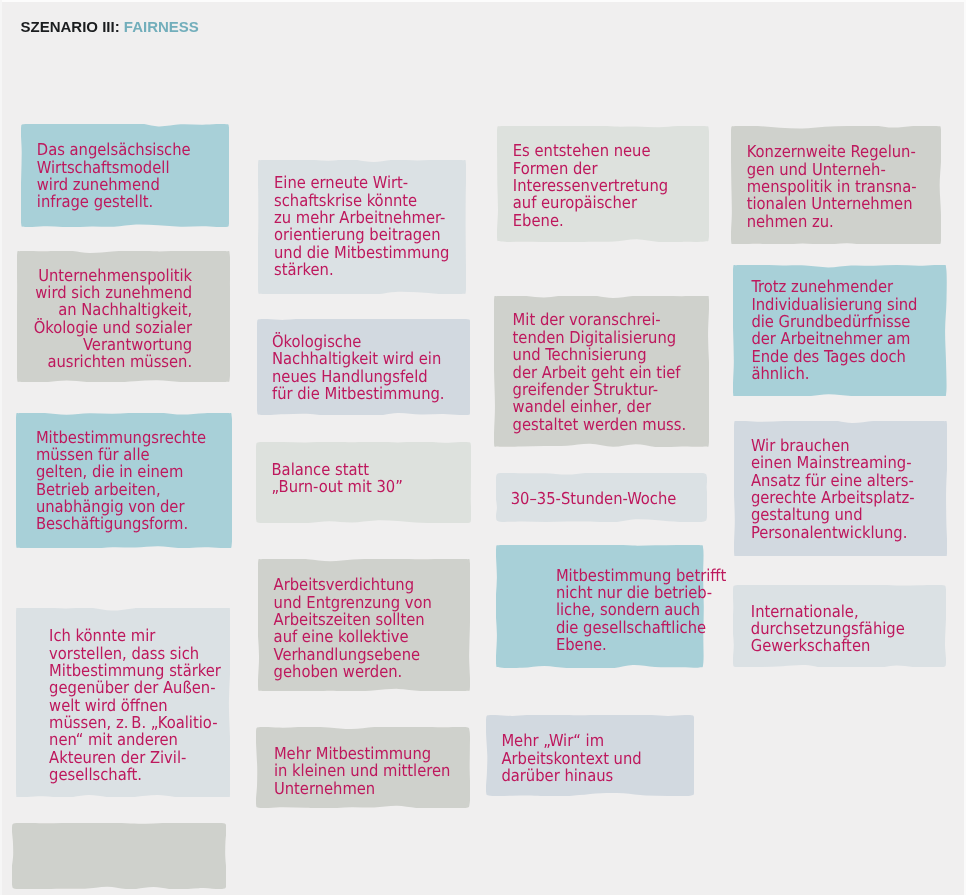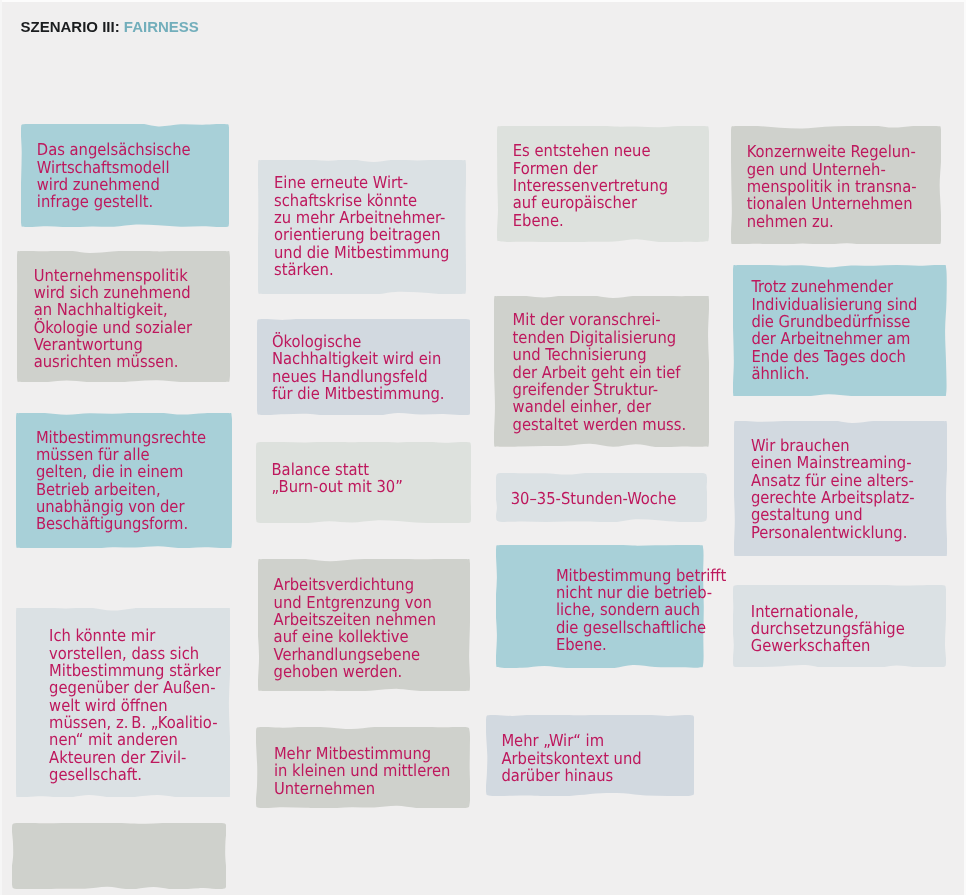--- a/index.html
+++ b/index.html
@@ -33,21 +33,21 @@
           <div class="ln">Das angelsächsische</div>
           <div class="ln">Wirtschaftsmodell</div>
           <div class="ln">wird zunehmend</div>
           <div class="ln">infrage gestellt.</div>
         </div>
       </div>
       <div class="card" style="left: 17px; top: 251.3px; width: 212.8px; height: 131px;">
         <svg class="shape" width="212.8" height="131" viewBox="0 0 212.8 131">
           <path d="M4.20 0.00C8.69 -0.65,19.34 0.36,26.91 0.27C34.48 0.18,42.05 -0.80,49.62 -0.52C57.19 -0.25,64.76 1.74,72.33 1.90C79.90 2.06,87.47 0.88,95.04 0.44C102.61 -0.00,110.19 -0.74,117.76 -0.75C125.33 -0.76,132.90 0.30,140.47 0.37C148.04 0.44,155.61 -0.22,163.18 -0.32C170.75 -0.41,178.32 -0.26,185.89 -0.21C193.46 -0.15,204.11 -0.73,208.60 -0.00C213.09 0.73,212.07 -1.61,212.80 4.20C213.53 10.01,212.89 24.63,212.98 34.85C213.08 45.07,213.35 55.28,213.37 65.50C213.39 75.72,213.21 85.93,213.11 96.15C213.02 106.37,213.55 120.99,212.80 126.80C212.05 132.61,213.09 130.28,208.60 131.00C204.11 131.72,193.46 131.13,185.89 131.11C178.32 131.10,170.75 131.21,163.18 130.90C155.61 130.59,148.04 129.35,140.47 129.23C132.90 129.11,125.33 129.74,117.76 130.17C110.19 130.61,102.61 131.69,95.04 131.86C87.47 132.03,79.90 131.58,72.33 131.18C64.76 130.77,57.19 129.43,49.62 129.44C42.05 129.45,34.48 131.00,26.91 131.26C19.34 131.52,8.69 131.74,4.20 131.00C-0.29 130.26,0.77 132.61,0.00 126.80C-0.77 120.99,-0.40 106.37,-0.41 96.15C-0.42 85.93,-0.14 75.72,-0.05 65.50C0.04 55.28,0.10 45.07,0.11 34.85C0.12 24.63,-0.68 10.01,0.00 4.20C0.68 -1.61,-0.29 0.65,4.20 0.00Z" fill="#cfd1cc"></path>
         </svg>
-        <div class="tx" style="left: 16.7px; top: 15.4px;">
+        <div class="tx" style="left: 16.7px; top: 15.4px; text-align: right;">
           <div class="ln">Unternehmenspolitik</div>
           <div class="ln">wird sich zunehmend</div>
           <div class="ln">an Nachhaltigkeit,</div>
           <div class="ln">Ökologie und sozialer</div>
           <div class="ln">Verantwortung</div>
           <div class="ln">ausrichten müssen.</div>
         </div>
       </div>
       <div class="card" style="left: 16.2px; top: 413.4px; width: 215.8px; height: 135px;">
         <svg class="shape" width="215.8" height="135" viewBox="0 0 215.8 135">
@@ -116,21 +116,21 @@
           <div class="ln">„Burn-out mit 30”</div>
         </div>
       </div>
       <div class="card" style="left: 257.8px; top: 559.3px; width: 212px; height: 132px;">
         <svg class="shape" width="212" height="132" viewBox="0 0 212 132">
           <path d="M4.20 0.00C8.67 -0.74,19.28 -0.29,26.82 -0.27C34.36 -0.24,41.90 -0.26,49.44 0.14C56.99 0.55,64.53 2.09,72.07 2.16C79.61 2.24,87.15 1.00,94.69 0.59C102.23 0.17,109.77 -0.20,117.31 -0.35C124.85 -0.49,132.39 -0.37,139.93 -0.28C147.47 -0.18,155.01 0.20,162.56 0.22C170.10 0.24,177.64 -0.10,185.18 -0.14C192.72 -0.17,203.33 -0.72,207.80 -0.00C212.27 0.72,211.28 -1.65,212.00 4.20C212.72 10.05,212.14 24.80,212.14 35.10C212.13 45.40,212.11 55.70,211.95 66.00C211.78 76.30,211.11 86.60,211.12 96.90C211.13 107.20,212.55 121.95,212.00 127.80C211.45 133.65,212.27 131.23,207.80 132.00C203.33 132.77,192.72 132.42,185.18 132.42C177.64 132.43,170.10 132.44,162.56 132.02C155.01 131.59,147.47 130.02,139.93 129.88C132.39 129.74,124.85 130.70,117.31 131.17C109.77 131.64,102.23 132.59,94.69 132.70C87.15 132.80,79.61 131.78,72.07 131.80C64.53 131.83,56.99 132.83,49.44 132.86C41.90 132.90,34.36 132.14,26.82 131.99C19.28 131.85,8.67 132.70,4.20 132.00C-0.27 131.30,0.53 133.65,0.00 127.80C-0.53 121.95,1.13 107.20,1.03 96.90C0.94 86.60,-0.31 76.30,-0.56 66.00C-0.80 55.70,-0.54 45.40,-0.45 35.10C-0.36 24.80,-0.78 10.05,-0.00 4.20C0.78 -1.65,-0.27 0.74,4.20 0.00Z" fill="#cfd1cc"></path>
         </svg>
         <div class="tx" style="left: 15.8px; top: 17.1px;">
           <div class="ln">Arbeitsverdichtung</div>
           <div class="ln">und Entgrenzung von</div>
-          <div class="ln">Arbeitszeiten nehmen</div>
+          <div class="ln">Arbeitszeiten sollten</div>
           <div class="ln">auf eine kollektive</div>
           <div class="ln">Verhandlungsebene</div>
           <div class="ln">gehoben werden.</div>
         </div>
       </div>
       <div class="card" style="left: 256.4px; top: 726.5px; width: 213.6px; height: 81px;">
         <svg class="shape" width="213.6" height="81" viewBox="0 0 213.6 81">
           <path d="M4.20 0.00C8.70 -0.59,19.40 0.71,27.00 0.66C34.60 0.62,42.20 -0.21,49.80 -0.26C57.40 -0.30,65.00 -0.01,72.60 0.38C80.20 0.77,87.80 2.12,95.40 2.07C103.00 2.02,110.60 0.61,118.20 0.09C125.80 -0.43,133.40 -0.95,141.00 -1.04C148.60 -1.13,156.20 -0.67,163.80 -0.45C171.40 -0.23,179.00 0.19,186.60 0.27C194.20 0.34,204.90 -0.66,209.40 0.00C213.90 0.66,212.86 0.48,213.60 4.20C214.34 7.92,213.86 16.30,213.87 22.35C213.88 28.40,213.62 34.45,213.66 40.50C213.69 46.55,214.08 52.60,214.07 58.65C214.06 64.70,214.38 73.08,213.60 76.80C212.82 80.52,213.90 80.31,209.40 81.00C204.90 81.69,194.20 80.89,186.60 80.94C179.00 80.99,171.40 81.63,163.80 81.28C156.20 80.93,148.60 78.95,141.00 78.83C133.40 78.71,125.80 80.33,118.20 80.55C110.60 80.77,103.00 80.01,95.40 80.15C87.80 80.30,80.20 81.30,72.60 81.42C65.00 81.54,57.40 81.03,49.80 80.85C42.20 80.68,34.60 80.33,27.00 80.35C19.40 80.38,8.70 81.59,4.20 81.00C-0.30 80.41,0.53 80.52,0.00 76.80C-0.53 73.08,0.81 64.70,1.01 58.65C1.21 52.60,1.32 46.55,1.20 40.50C1.09 34.45,0.52 28.40,0.32 22.35C0.12 16.30,-0.65 7.93,0.00 4.20C0.65 0.48,-0.30 0.59,4.20 0.00Z" fill="#cfd1cc"></path>
         </svg>
         <div class="tx" style="left: 17.5px; top: 18.4px;">

